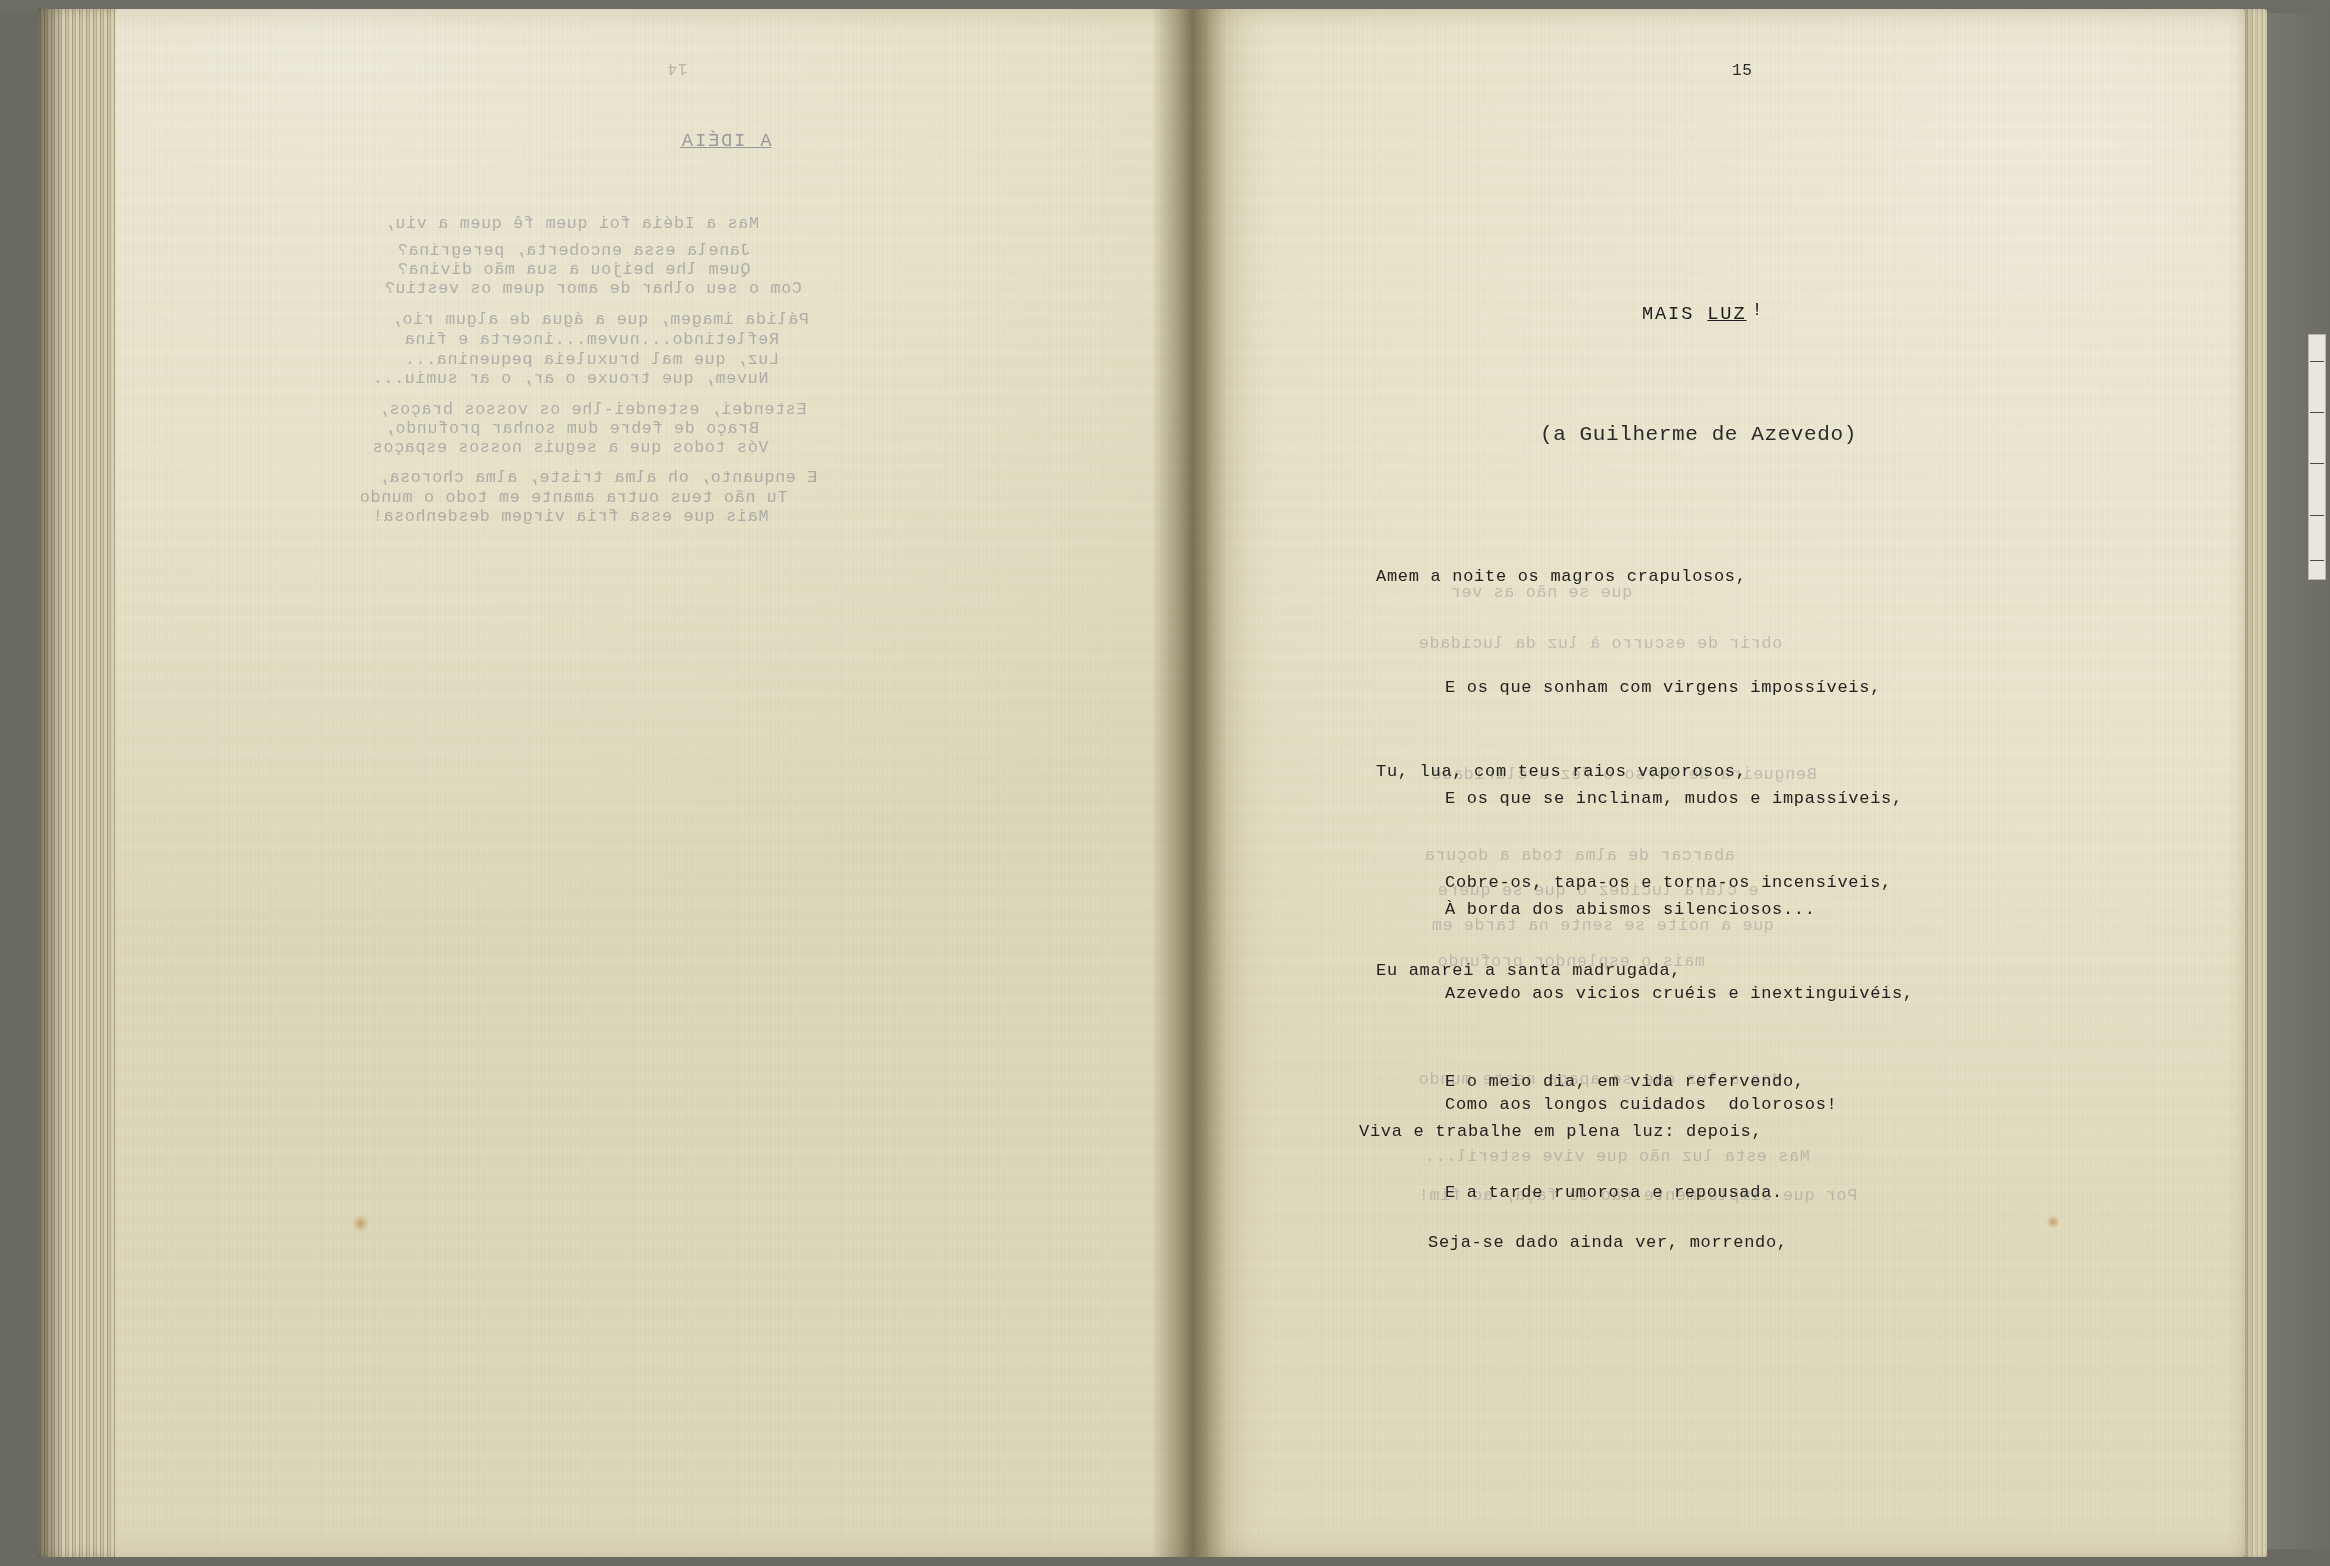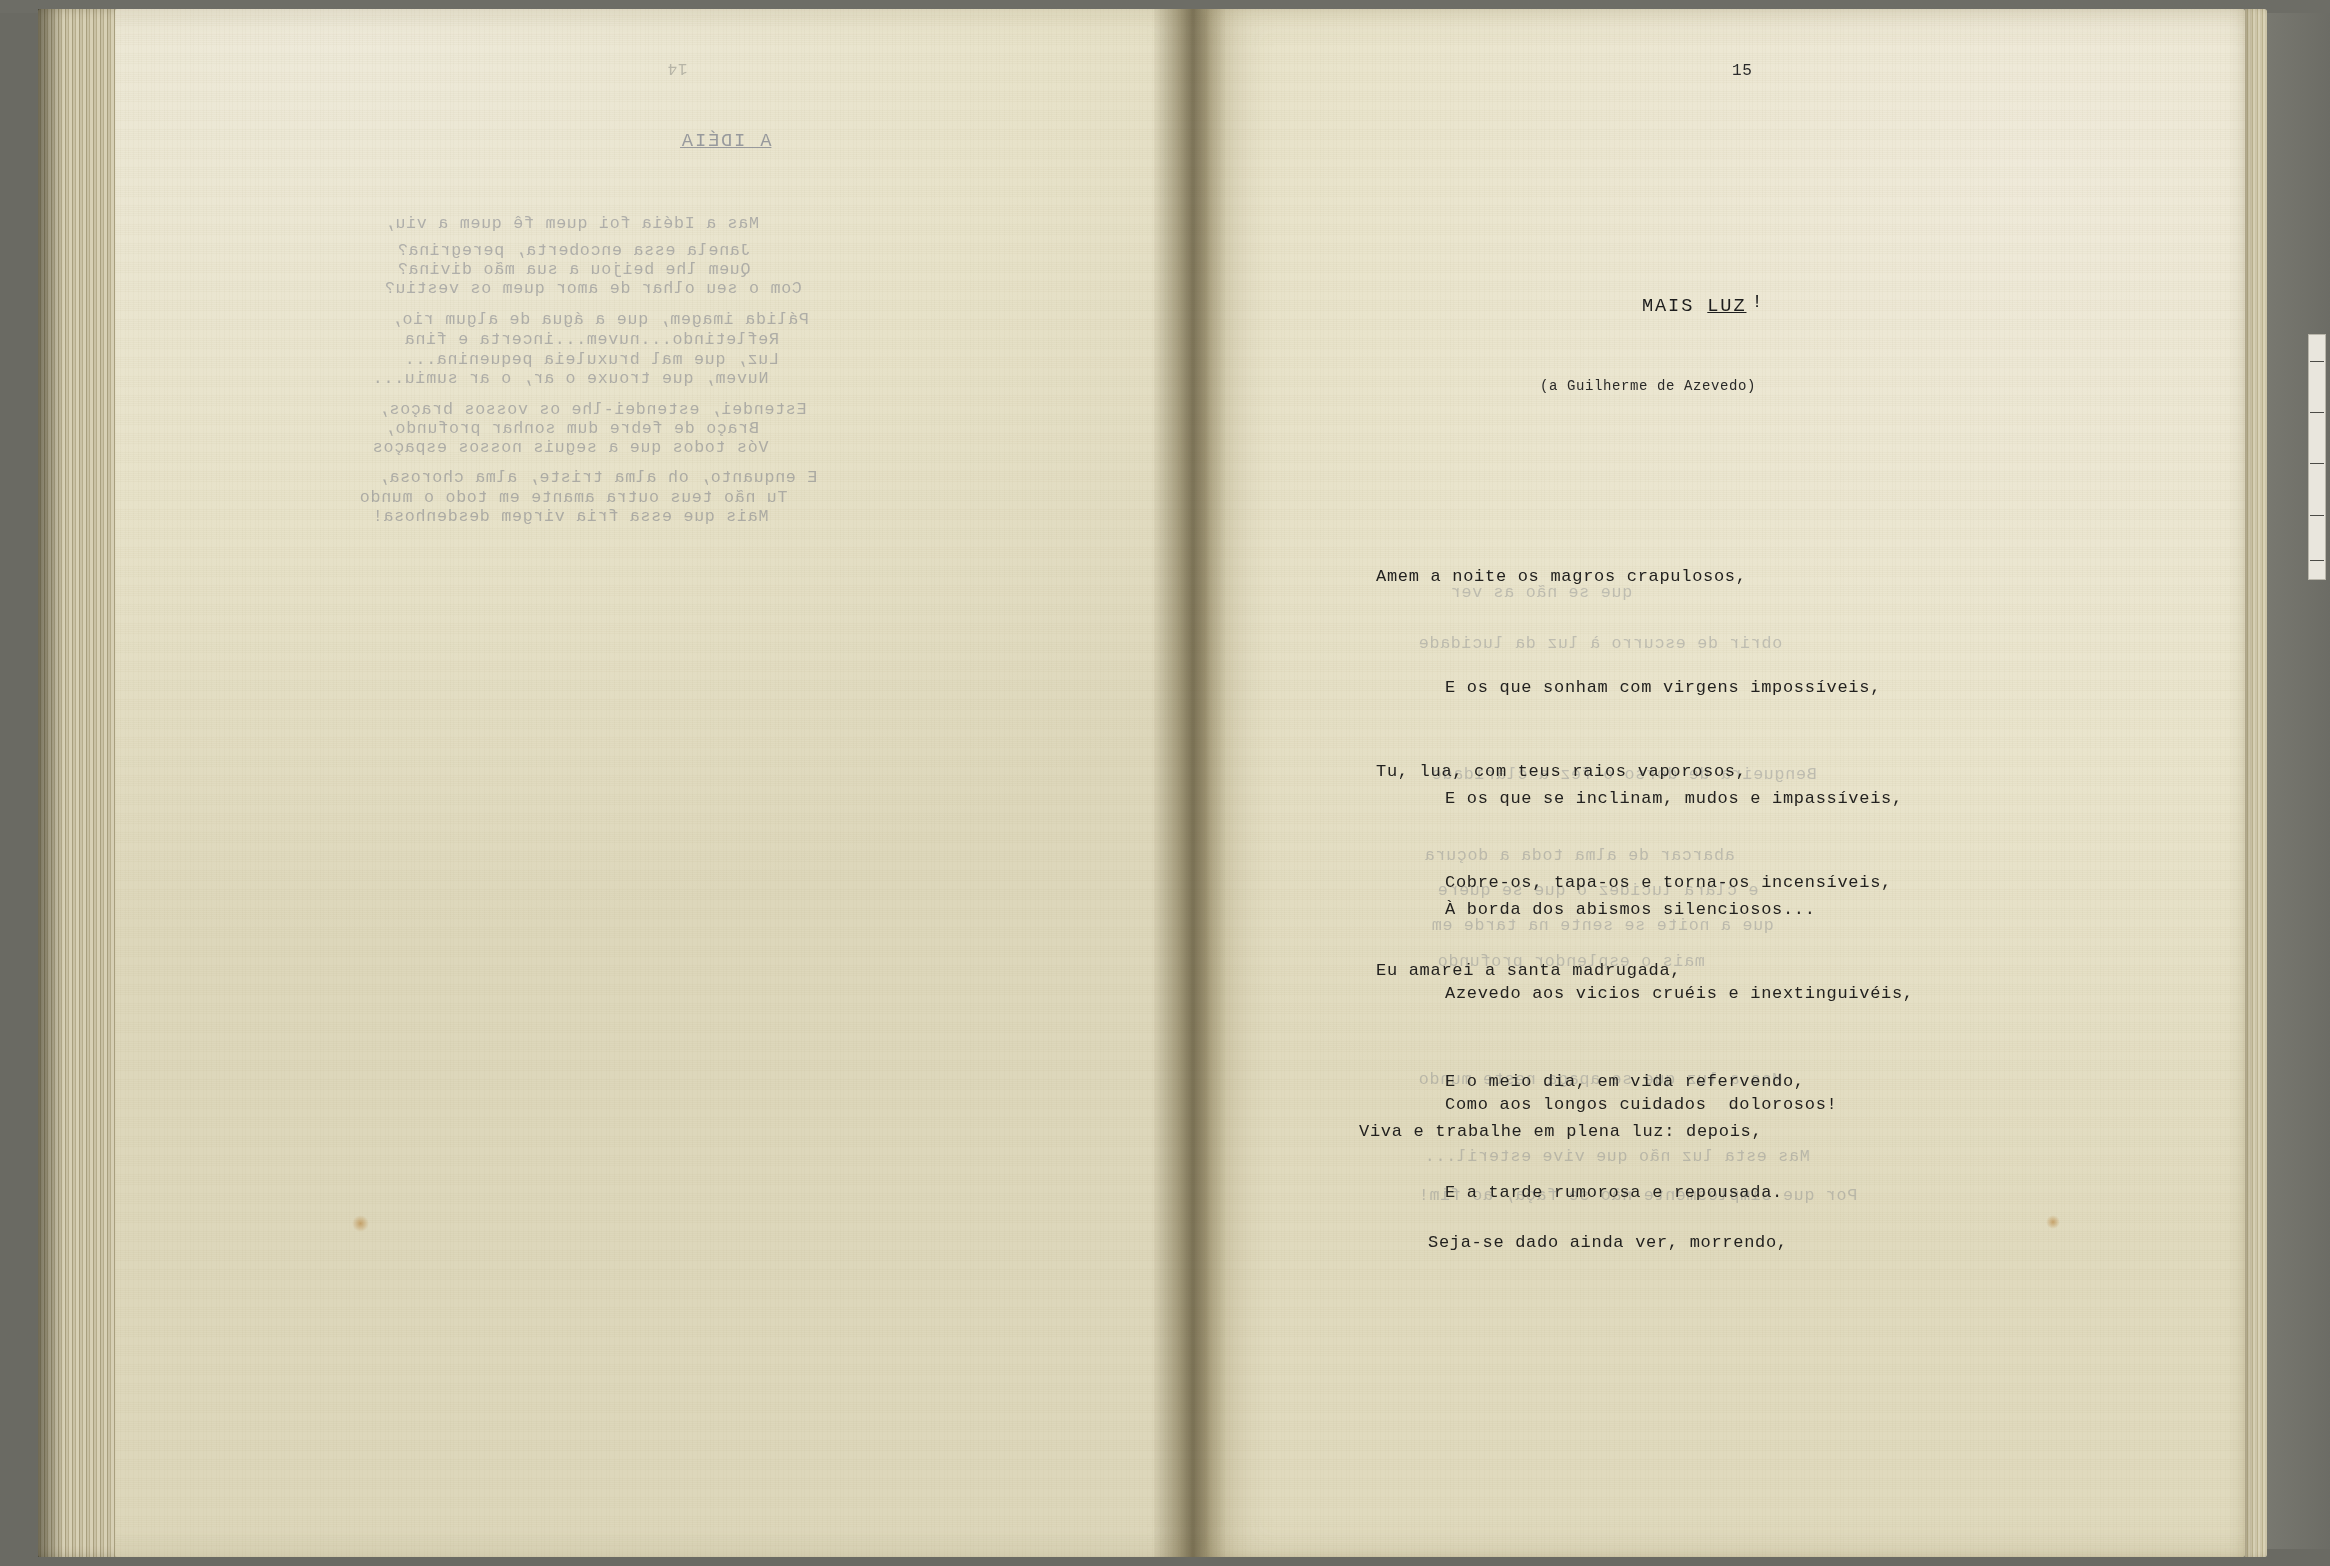--- a/index.html
+++ b/index.html
@@ -163,23 +163,24 @@
   .poem-title {
     position: absolute;
     font-size: 18.6px;
     letter-spacing: 1.9px;
     color: #1d1d1d;
   }
   .poem-title .ul { text-decoration: underline; }
 
   .dedication {
     position: absolute;
-    font-size: 14px;
+    font-size: 21px;
     letter-spacing: 0.6px;
     color: #2a2a28;
+    margin-top: 45px;
   }
 
   .stanza {
     position: absolute;
     font-size: 17px;
     line-height: 37px;
     letter-spacing: 0.7px;
     color: #22211f;
     white-space: pre;
   }
@@ -276,21 +277,21 @@
       <div class="bleed" style="left:212px; top:616px;"><span>obrir de escurro à luz da lucidade</span></div>
       <div class="bleed" style="left:225px; top:747px;"><span>Bengueira de dorso o fez a claridade</span></div>
       <div class="bleed" style="left:218px; top:828px;"><span>abarcar de alma toda a doçura</span></div>
       <div class="bleed" style="left:231px; top:863px;"><span>e clara lucidez o que se quere</span></div>
       <div class="bleed" style="left:225px; top:898px;"><span>que a noite se sente na tarde em</span></div>
       <div class="bleed" style="left:231px; top:934px;"><span>mais o esplendor profundo</span></div>
       <div class="bleed" style="left:212px; top:1052px;"><span>Mas a luz que se apaga neste mundo</span></div>
       <div class="bleed" style="left:218px; top:1129px;"><span>Mas esta luz não que vive esteril...</span></div>
       <div class="bleed" style="left:212px; top:1168px;"><span>Por que simplesmente não se faça, ao fim!</span></div>
 
-      <div class="poem-title" style="left:436px; top:287px;"><span>MAIS</span> <span class="ul">LUZ</span><span style="position:relative; top:-3.8px; margin-left:5.1px;">!</span></div>
+      <div class="poem-title" style="left:436px; top:295px;"><span>MAIS</span> <span class="ul">LUZ</span><span style="position:relative; top:-3.8px; margin-left:5.1px;">!</span></div>
 
       <div class="dedication" style="left:334px; top:369px;">(a Guilherme de Azevedo)</div>
 
       <div class="stanza" style="left:170px; top:475px;">
         <div class="line">Amem a noite os magros crapulosos,</div>
         <div class="line i1">E os que sonham com virgens impossíveis,</div>
         <div class="line i1">E os que se inclinam, mudos e impassíveis,</div>
         <div class="line i1">À borda dos abismos silenciosos...</div>
       </div>
 

